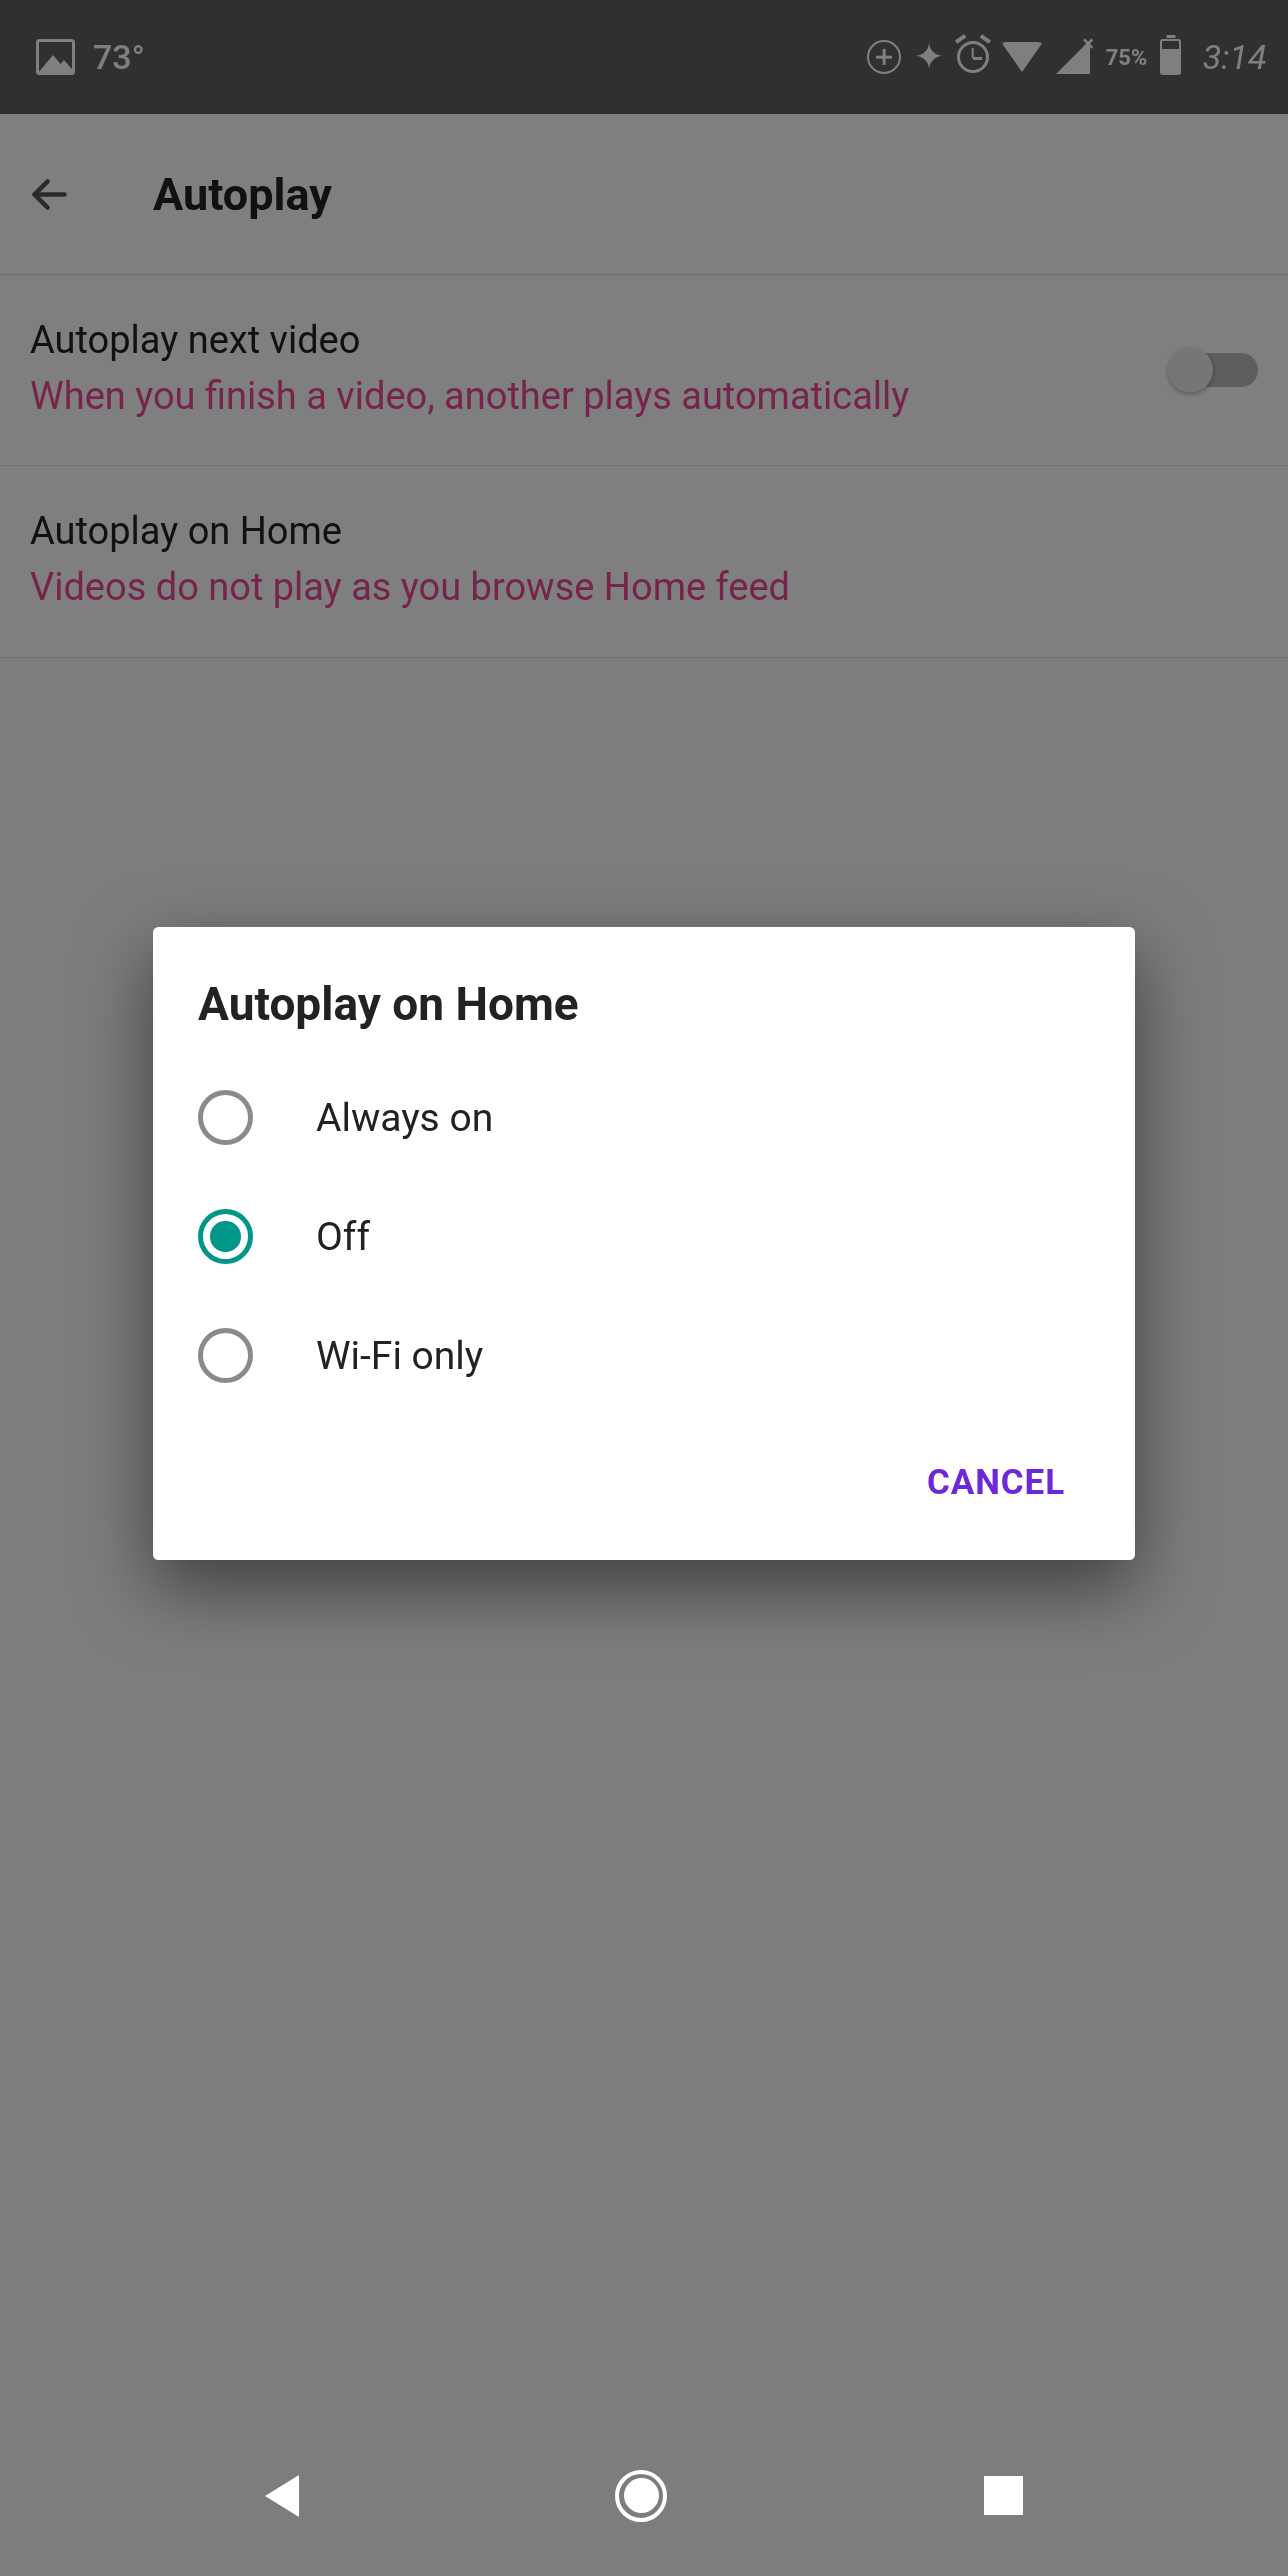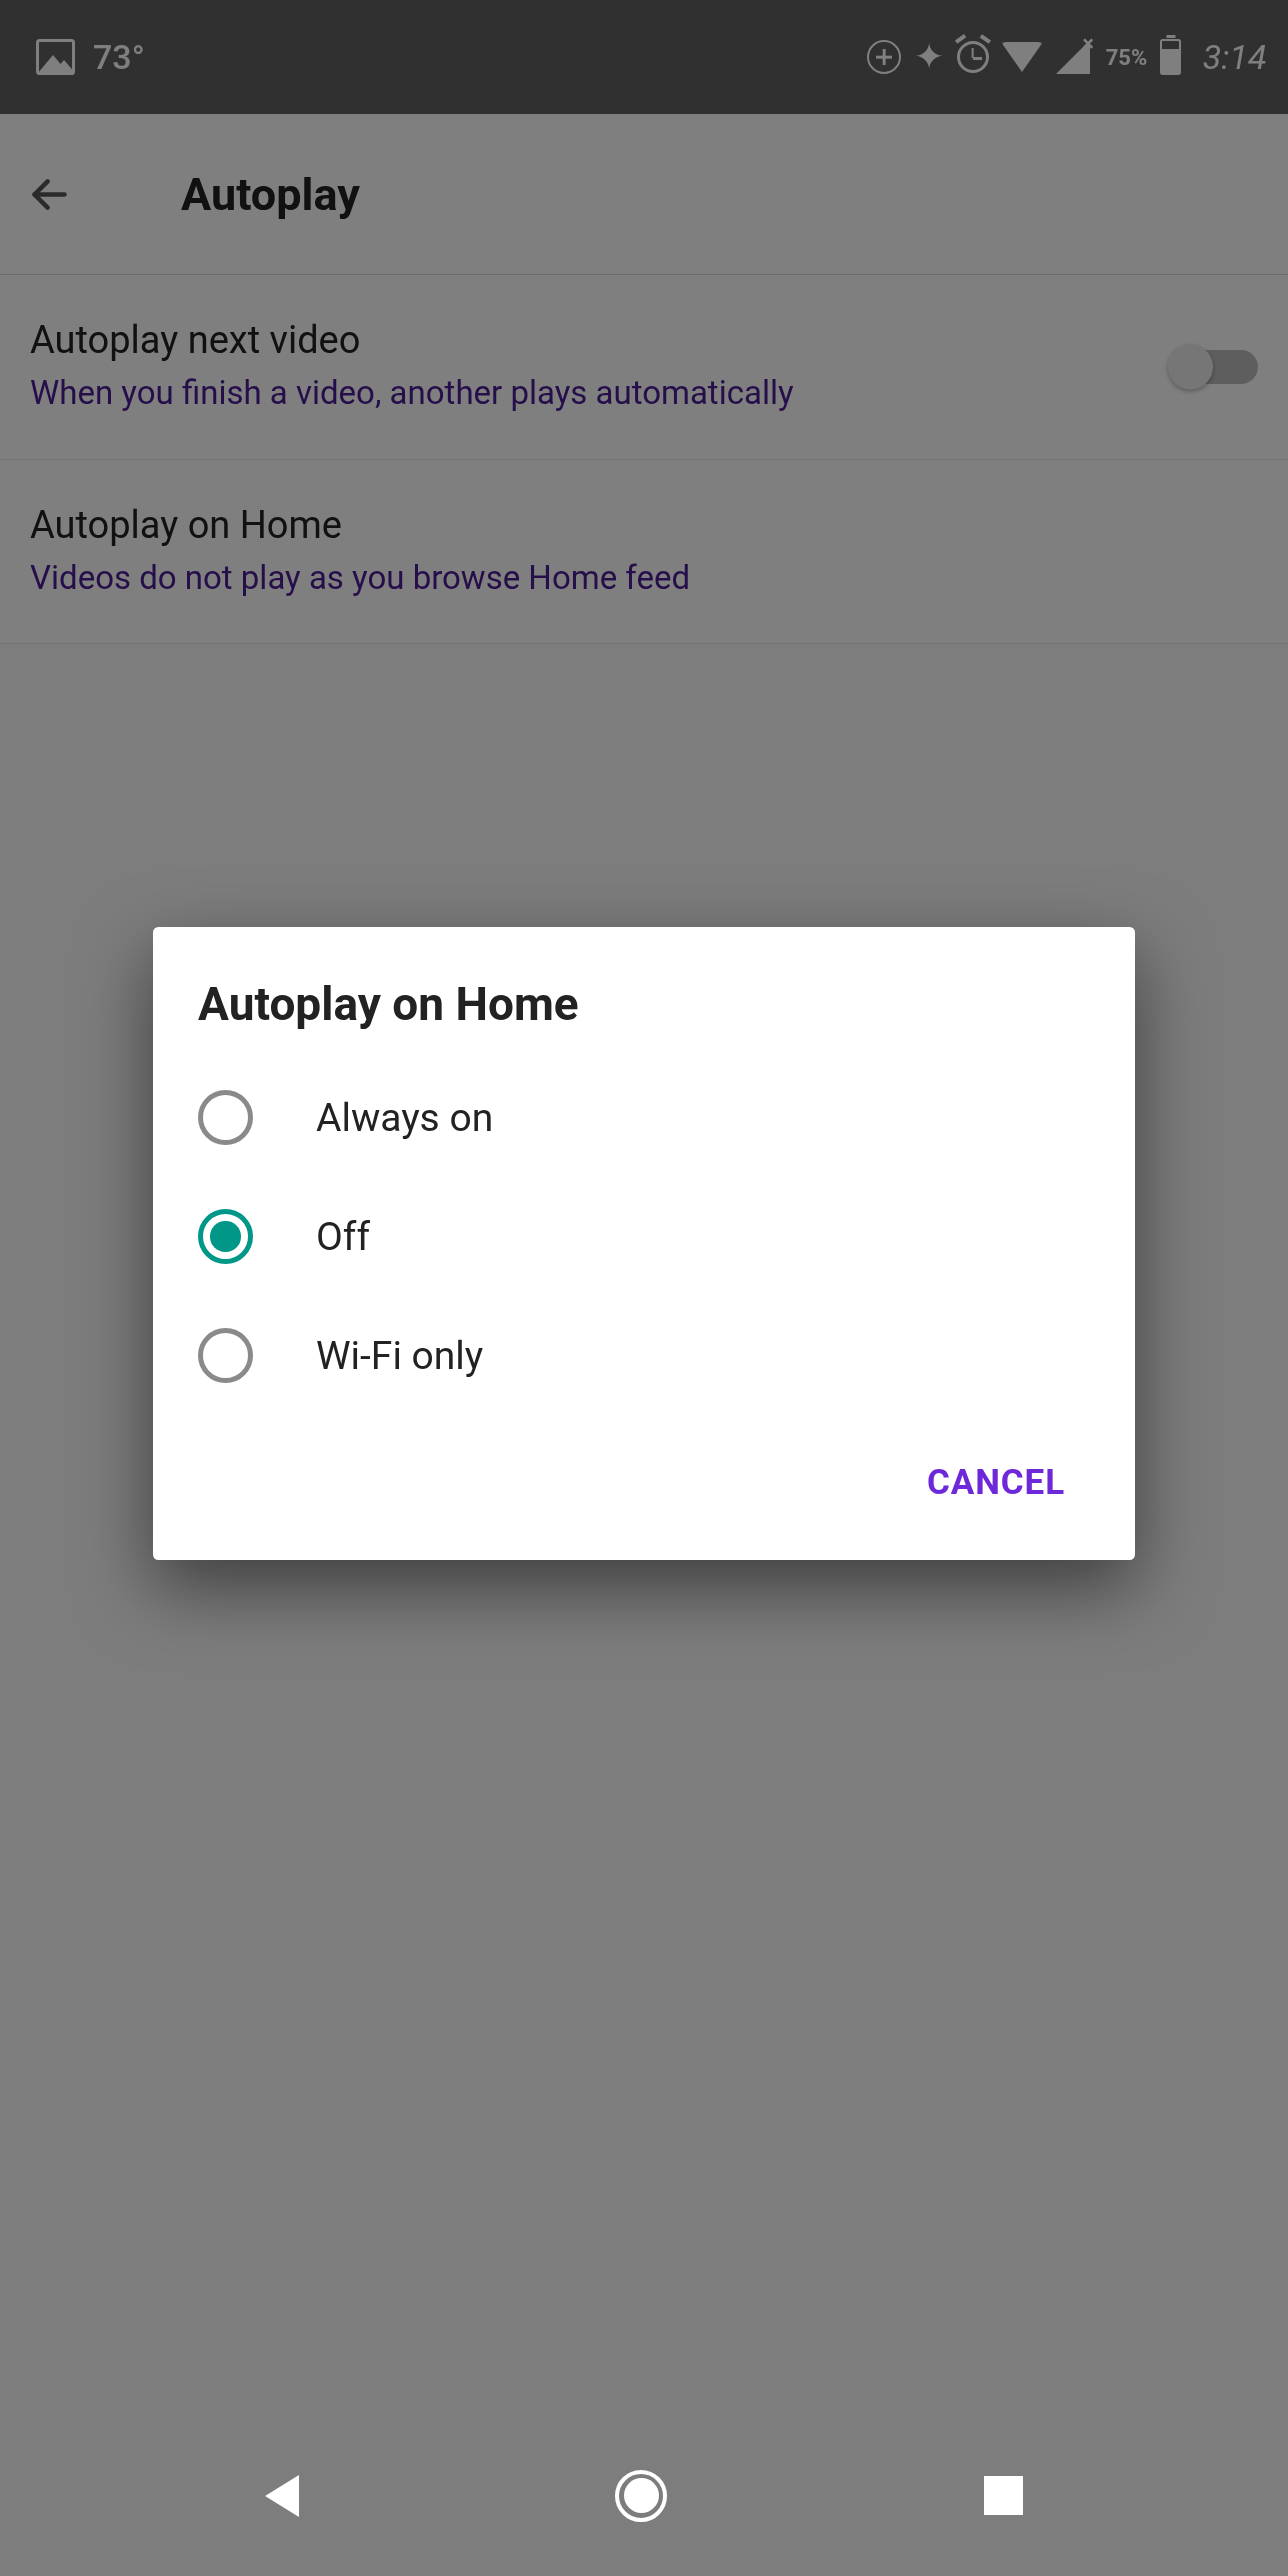--- a/index.html
+++ b/index.html
@@ -186,21 +186,20 @@
     }
 
     
     .app-bar {
       height: 161px;
       background: #ffffff;
       display: flex;
       align-items: center;
       padding: 0 27px;
       border-bottom: 1.8px solid #d8d8d8;
-      gap: 28px;
     }
     .back-arrow {
       width: 45px; height: 45px;
       position: relative;
     }
     .back-arrow svg { width: 100%; height: 100%; }
     .app-title {
       font-size: 45px;
       font-weight: 700;
       color: #222;
@@ -217,22 +216,22 @@
       padding: 43px 30px;
       border-bottom: 1.8px solid #e9e9e9;
     }
     .setting-text { flex: 1; padding-right: 36px; }
     .setting-title {
       font-size: 38px;
       color: #222;
       margin-bottom: 9px;
     }
     .setting-sub {
-      font-size: 33px;
-      color: #4c1d95;
+      font-size: 38px;
+      color: #ec4899;
       line-height: 1.35;
     }
     .switch {
       width: 86px;
       height: 34px;
       background: #bdbdbd;
       border-radius: 18px;
       position: relative;
     }
     .switch::after {

